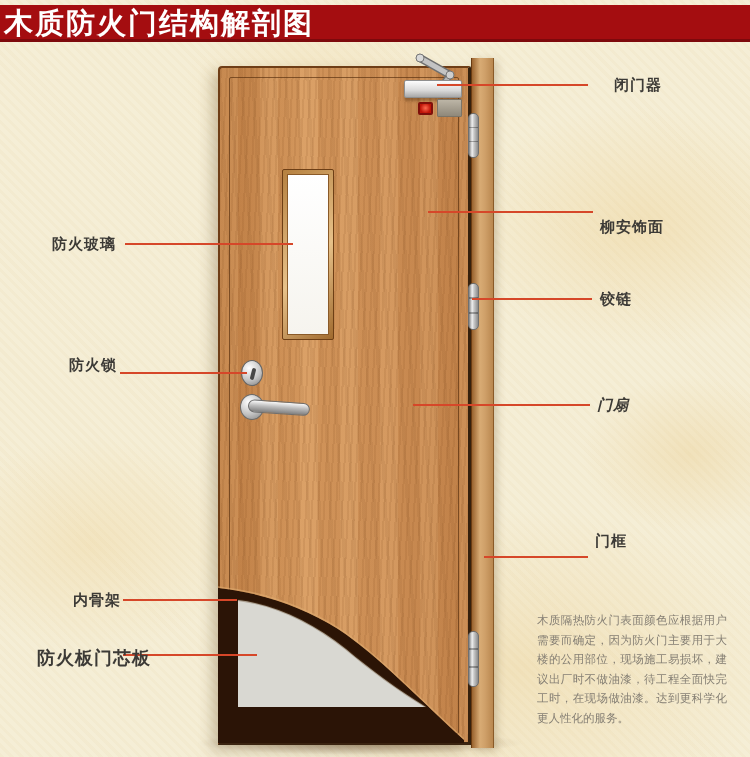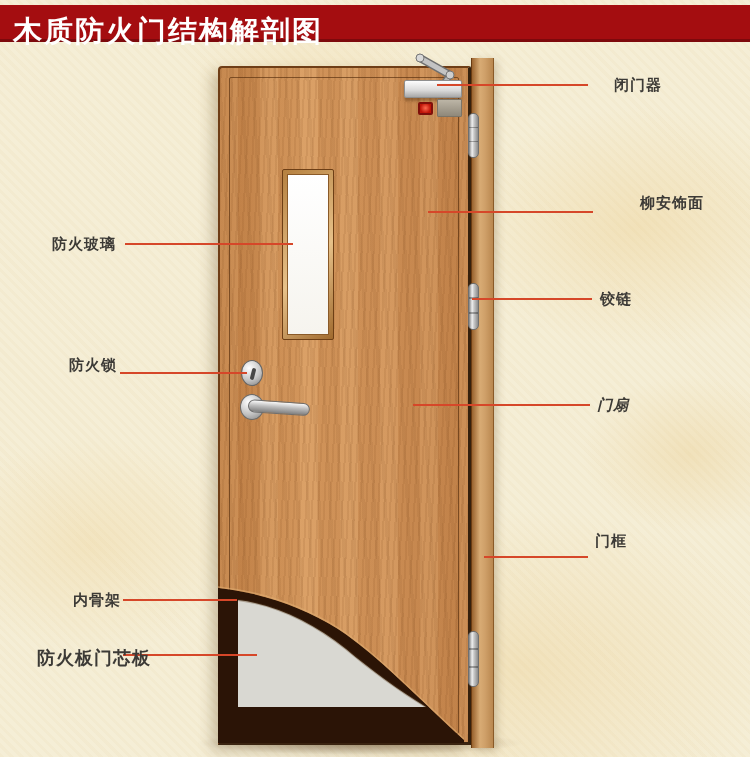--- a/index.html
+++ b/index.html
@@ -17,22 +17,22 @@
       radial-gradient(ellipse 180px 130px at 92% 60%, rgba(228,188,108,0.25), transparent 60%),
       repeating-linear-gradient(45deg, rgba(210,170,90,0.05) 0 3px, transparent 3px 7px);
   }
 
   
   .banner{
     position:absolute; left:0; top:5px; width:750px; height:37px;
     background:#a40d10; border-bottom:3px solid #7d090c;
   }
   .banner span{
-    display:block; padding-left:13px; line-height:36px;
-    font-size:29px; font-weight:bold; letter-spacing:2px; color:#ffffff;margin-top:8px;
+    display:block; padding-left:4px; line-height:36px;
+    font-size:29px; font-weight:bold; letter-spacing:2px; color:#ffffff;
   }
 
   
   .door-shadow{
     position:absolute; left:195px; top:731px; width:330px; height:24px;
     background:radial-gradient(ellipse at 50% 50%, rgba(70,45,18,0.38), rgba(70,45,18,0.0) 70%);
   }
   .frame{
     position:absolute; left:471px; top:58px; width:23px; height:690px;
     background:linear-gradient(90deg,#9c6530,#d8ab74 38%,#cfa069 62%,#b9874f);
@@ -135,21 +135,21 @@
 
   .clabel{
     position:absolute; font-size:15px; font-weight:600; color:#3c3a36;
     letter-spacing:1px; white-space:nowrap;
   }
   .t-glass   { left:52px;  top:235px; }
   .t-lock    { left:69px;  top:356px; }
   .t-skeleton{ left:73px;  top:591px; }
   .t-core    { left:37px;  top:646px; font-size:18px; }
   .t-closer  { left:596px; top:76px;padding-left:18px; }
-  .t-veneer  { left:600px; top:194px;margin-left:40px; }
+  .t-veneer  { left:600px; top:218px; }
   .t-hinge   { left:600px; top:290px;font-family:Liberation Mono, monospace; }
   .t-leaf    { left:597px; top:396px;font-style:italic; }
   .t-frame   { left:595px; top:532px; }
 
   
   .desc{
     position:absolute; left:537px; top:611px; width:190px;
     font-size:11.5px; line-height:19.5px; color:#857f74;
     text-align:justify; word-break:break-all;
   }
@@ -216,14 +216,15 @@
   <div class="clabel t-glass">防火玻璃</div>
   <div class="clabel t-lock">防火锁</div>
   <div class="clabel t-skeleton">内骨架</div>
   <div class="clabel t-core">防火板门芯板</div>
   <div class="clabel t-closer">闭门器</div>
   <div class="clabel t-veneer">柳安饰面</div>
   <div class="clabel t-hinge">铰链</div>
   <div class="clabel t-leaf">门扇</div>
   <div class="clabel t-frame">门框</div>
 
+  <div class="desc">木质隔热防火门表面颜色应根据用户需要而确定，因为防火门主要用于大楼的公用部位，现场施工易损坏，建议出厂时不做油漆，待工程全面快完工时，在现场做油漆。达到更科学化更人性化的服务。</div>
 
 </div>
 
 </body></html>

